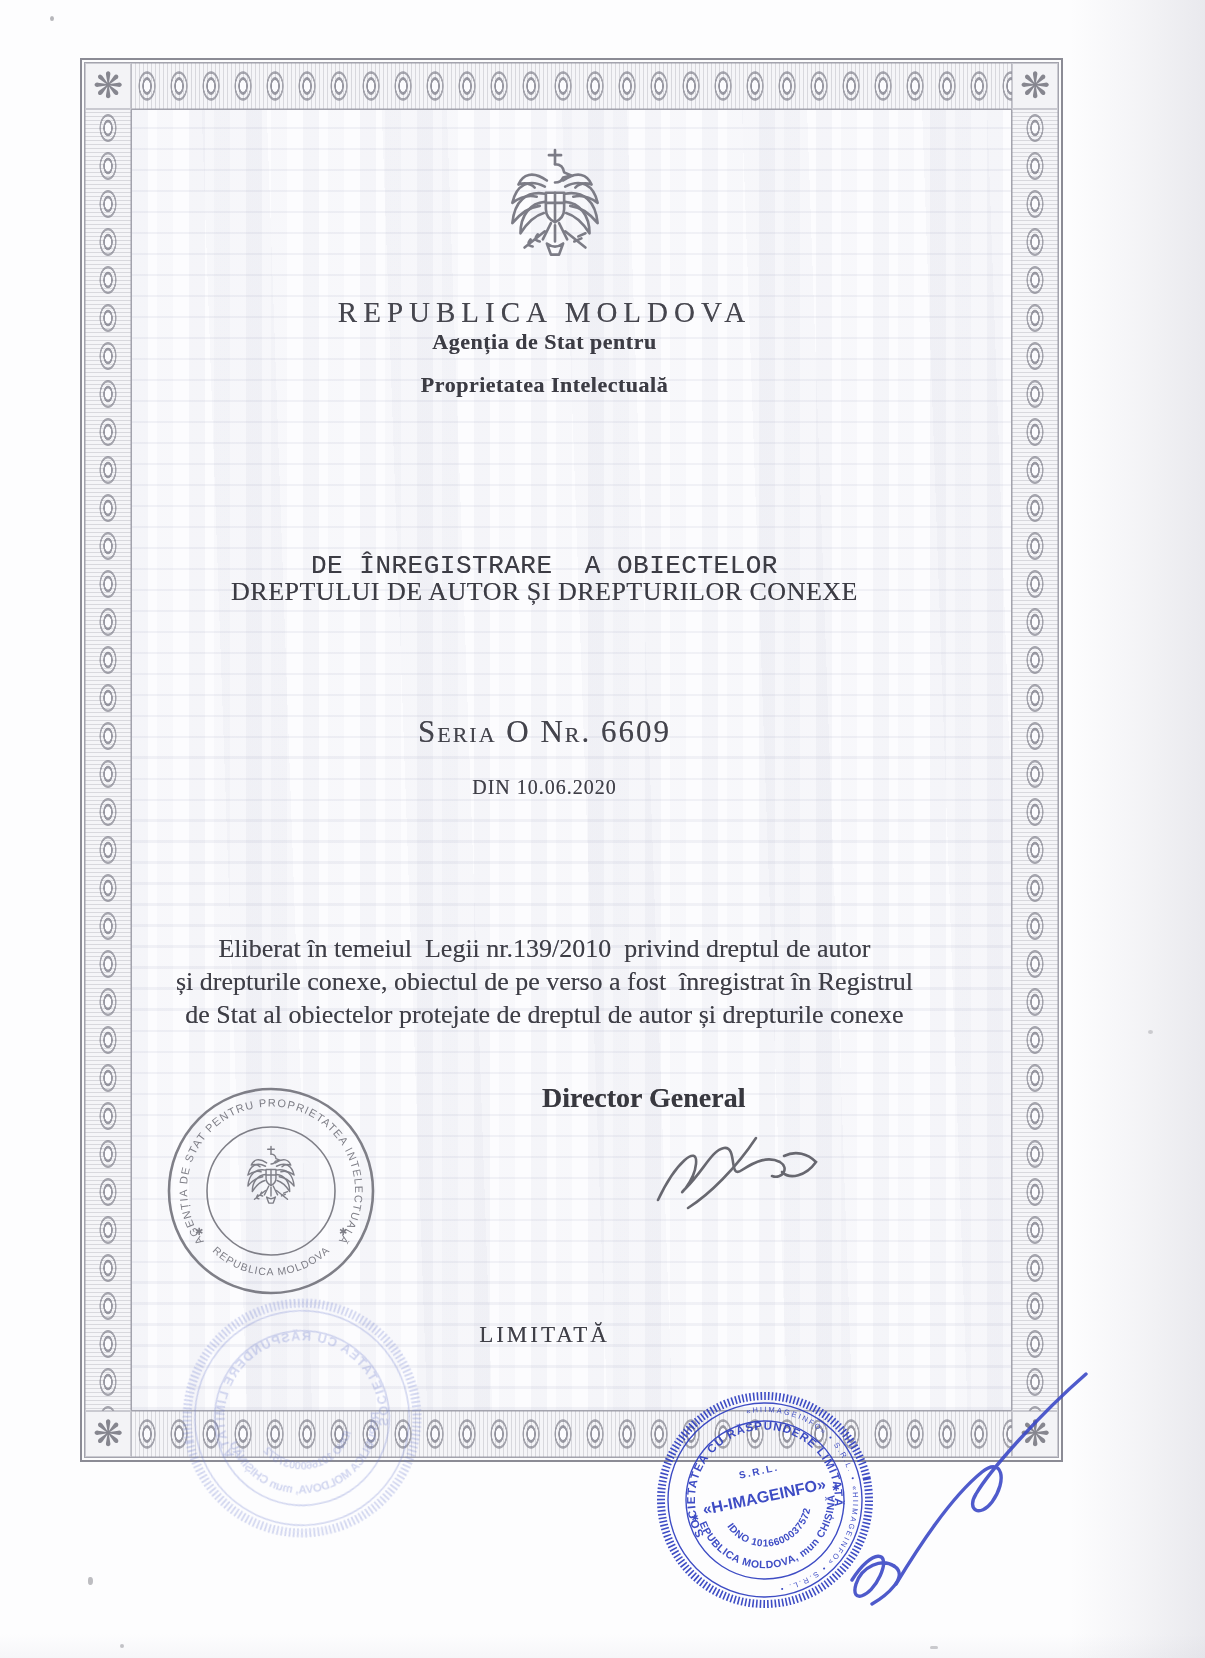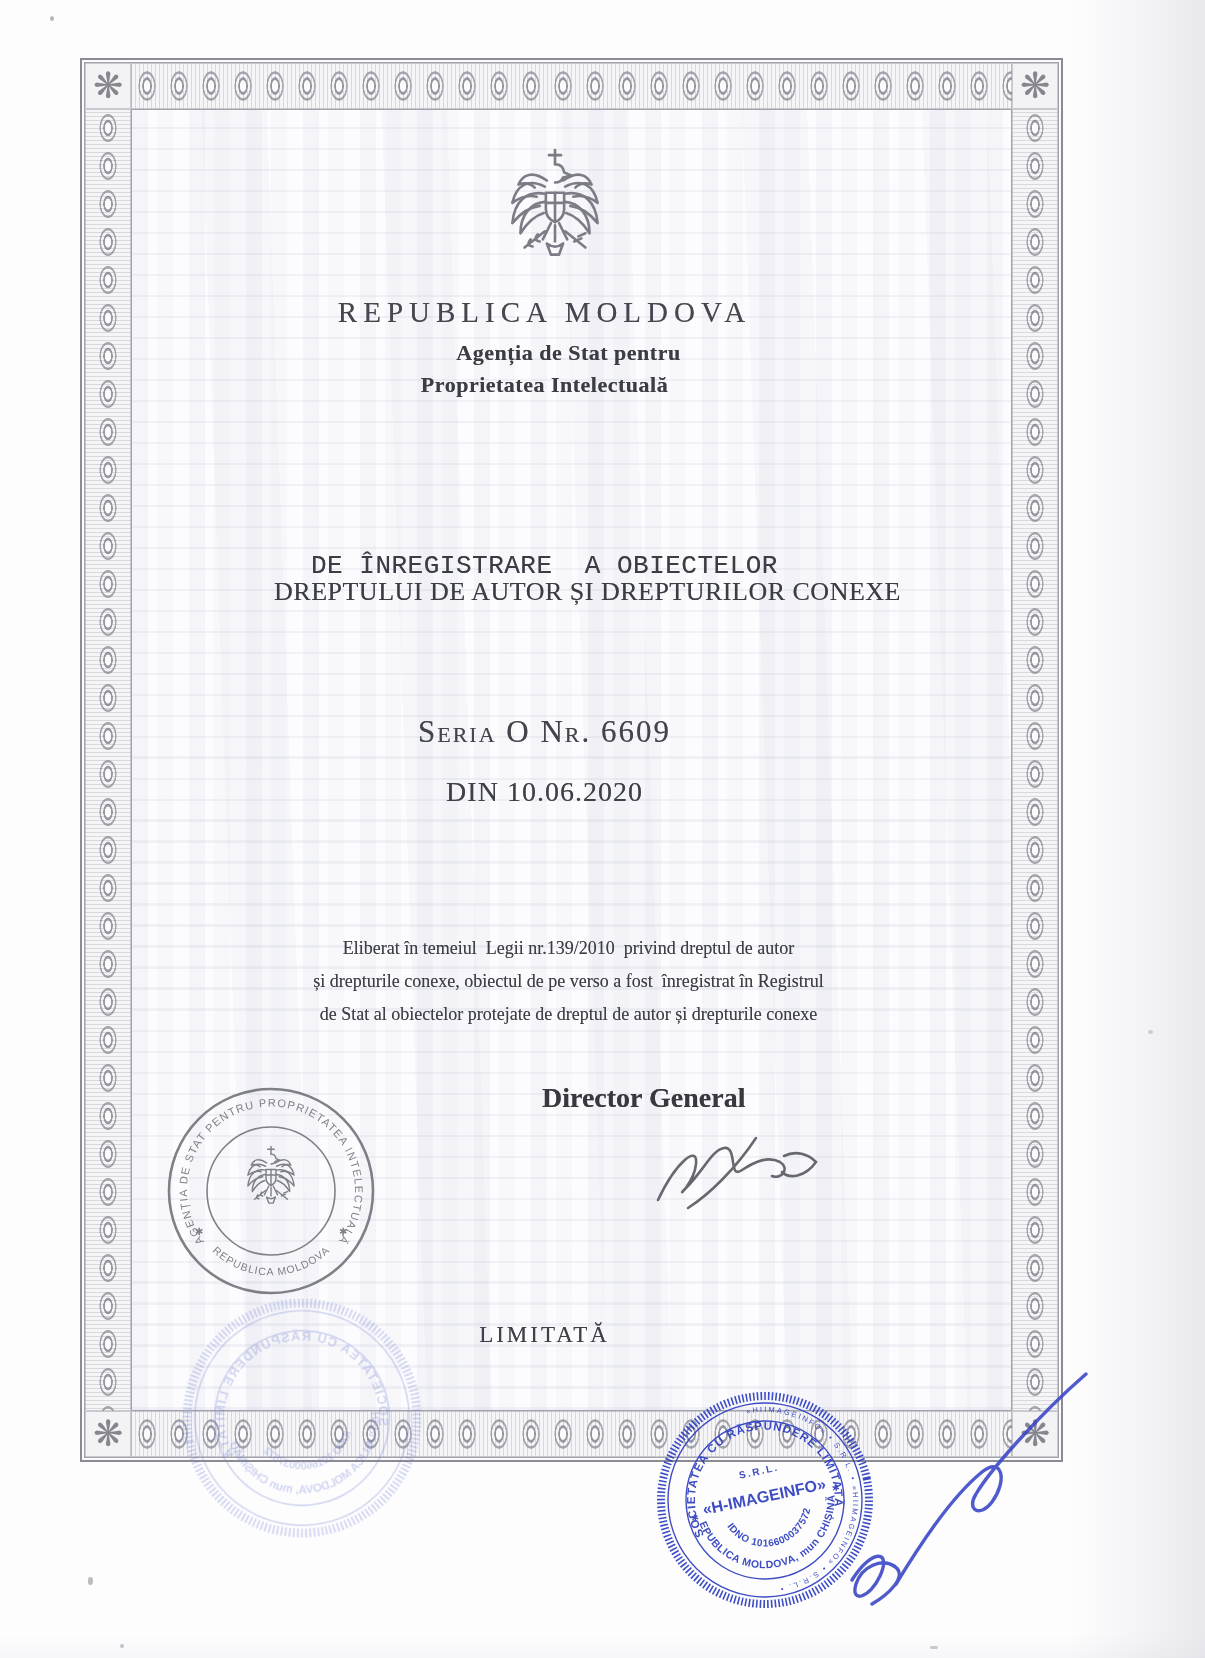--- a/index.html
+++ b/index.html
@@ -55,27 +55,27 @@
     position:absolute; inset:49px; border:1px solid #a3a3ad; background:#fcfcfe;
     background-image:
       repeating-linear-gradient(0deg, rgba(148,152,182,.11) 0 2.5px, transparent 2.5px 21px),
       repeating-linear-gradient(90deg, rgba(148,152,182,.07) 0 16px, transparent 16px 25px, rgba(148,152,182,.045) 25px 41px, transparent 41px 57px),
       repeating-linear-gradient(88deg, transparent 0 115px, rgba(148,152,182,.05) 115px 180px);
   }
   .text-col{ position:absolute; left:0; width:825px; text-align:center; }
   .doc-line{ position:absolute; left:0; width:100%; white-space:pre-wrap; text-shadow:0 0 .5px rgba(62,62,74,.55); }
   .country{ top:186px; font-size:29px; letter-spacing:6px; color:#46464e; }
   .agency{ font-weight:bold; font-size:22px; letter-spacing:.5px; color:#3c3c44; }
-  .agency-1{ top:230px;padding-left:24px; } .agency-2{ top:262px; }
+  .agency-1{ top:219px; } .agency-2{ top:262px; }
   .cert-title{ top:326px; font-size:78px; letter-spacing:5px; color:#45454d; text-shadow:.5px 0 0 #45454d; }
   .cert-sub{ font-size:26px; letter-spacing:.5px; color:#3c3c44; }
-  .sub-1{ top:441px;font-family:Liberation Mono, monospace; } .sub-2{ top:467px;padding-left:43px; }
+  .sub-1{ top:441px;font-family:Liberation Mono, monospace; } .sub-2{ top:467px; }
   .seria{ top:604px; font-size:31px; font-variant:small-caps; letter-spacing:2px; color:#44444c; }
-  .din{ top:666px; font-size:28px; letter-spacing:1px; }
-  .body-text{ position:absolute; top:822px; left:16px; width:100%; font-size:18px; line-height:33px; color:#3e3e46;padding-left:8px; }
+  .din{ top:666px; font-size:20px; letter-spacing:1px; }
+  .body-text{ position:absolute; top:822px; left:0; width:100%; font-size:26px; line-height:33px; color:#3e3e46; }
   .signatory{ position:absolute; top:972px; left:410px; width:360px; text-align:left; font-weight:bold; font-size:28px; color:#38383f; text-shadow:0 0 .5px rgba(56,56,63,.6); }
   .city{ top:1212px; font-size:23px; letter-spacing:3px; }
   
   .coa{ position:absolute; left:361px; top:36px; width:124px; height:132px; color:#7c7c86; }
   .official-seal{ position:absolute; left:30px; top:972px; width:218px; height:218px; color:#6f6f78; opacity:.88; }
   .grey-signature{ position:absolute; left:512px; top:1018px; width:200px; height:100px; color:#4f4f58; }
   .company-stamp{ position:absolute; left:651px; top:1386px; width:228px; height:228px; z-index:5; color:#2e3ec0; transform:rotate(-12deg); opacity:.92; }
   .mirror-stamp{
     position:absolute; left:176px; top:1292px; width:252px; height:252px; z-index:4; color:#6d7cce;
     transform:scaleX(-1) rotate(12deg); opacity:.30; filter:blur(.6px);

